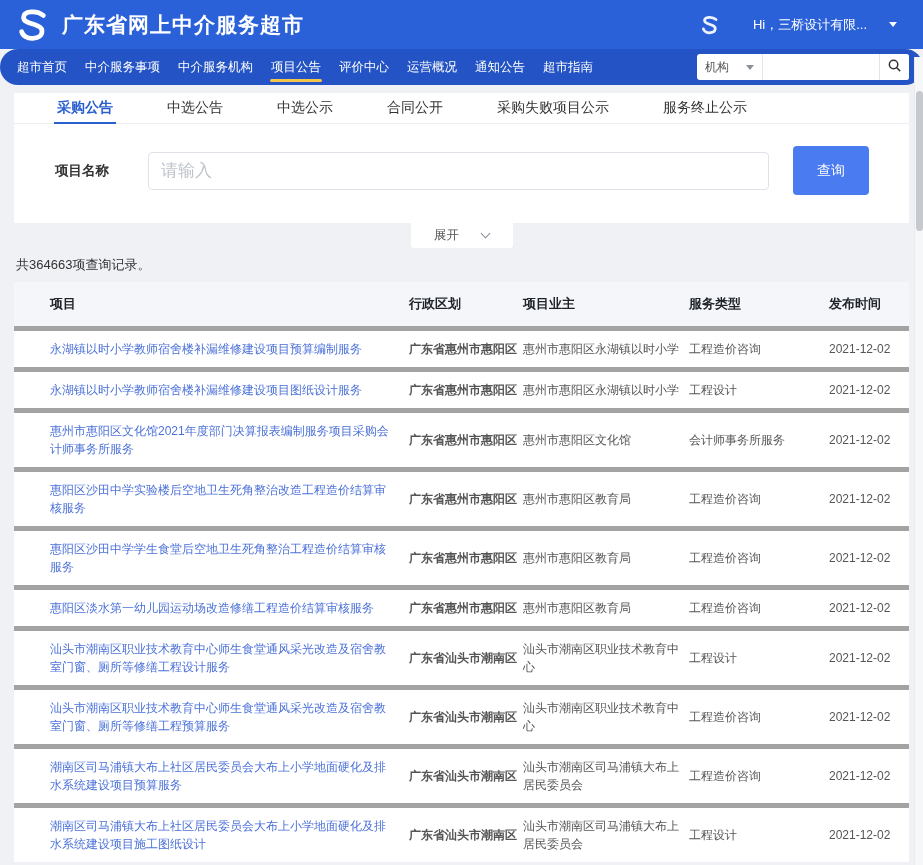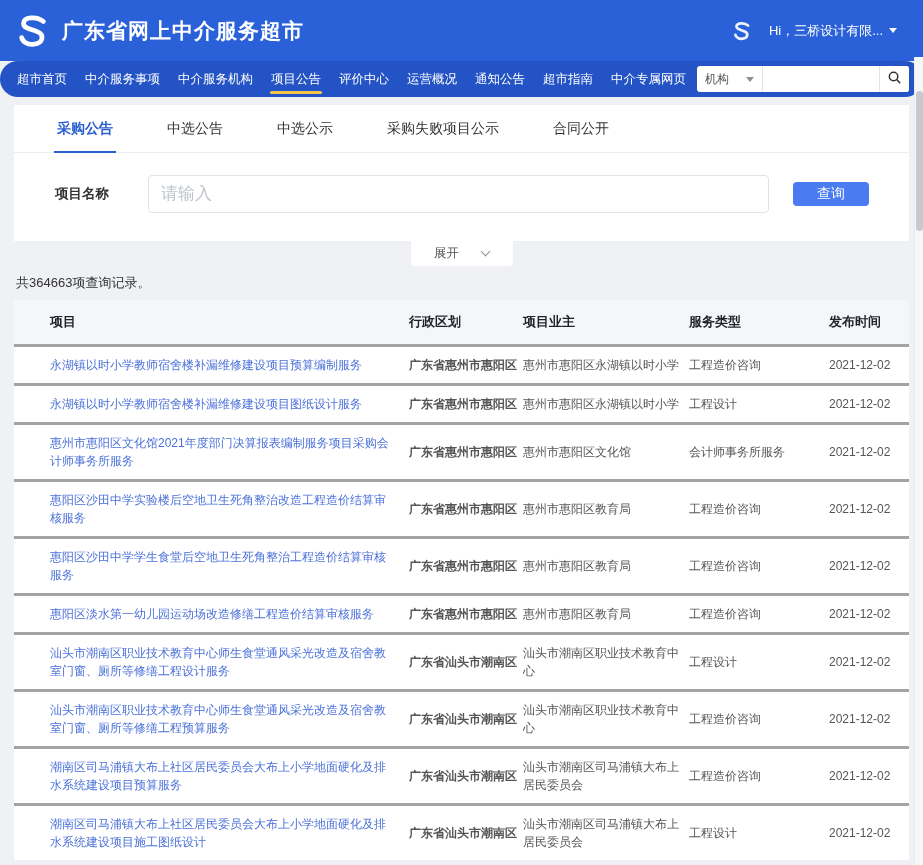--- a/index.html
+++ b/index.html
@@ -2,58 +2,58 @@
 <html lang="zh"><head>
 <meta charset="utf-8">
 <style>
   * { margin:0; padding:0; box-sizing:border-box; }
   html,body { width:923px; height:865px; }
   body {
     font-family:"Liberation Sans","DejaVu Sans",sans-serif;
     background:#eff1f4; color:#333; overflow:hidden; position:relative;
   }
   
-  .topbar { height:61px; background:#2b61d8; display:flex; align-items:center; padding:0 14px; color:#fff; }
+  .topbar { height:49px; background:#2b61d8; display:flex; align-items:center; padding:0 14px; color:#fff; }
   .logo  { display:flex; align-items:center; margin-right:10px; }
   .site-title { font-size:21px; font-weight:bold; letter-spacing:1px; }
-  .topbar-user { margin-left:auto; margin-right:12px; display:flex; align-items:center; gap:6px; font-size:13px; cursor:pointer; }
+  .topbar-user { margin-left:auto; margin-right:12px; display:flex; align-items:center; gap:22px; font-size:13px; cursor:pointer; }
   .caret-down { width:0; height:0; border-left:4px solid transparent; border-right:4px solid transparent; border-top:5px solid #fff; display:inline-block; }
   .caret-down.gray { border-top-color:#8a8f99; }
   
   .navbar { height:36px; background:#2353c4; display:flex; align-items:stretch; padding-left:8px; color:#fff;border-radius:18px; }
   .nav-menu { display:flex; align-items:stretch; }
   .nav-item { padding:0 9px; font-size:12.5px; display:flex; align-items:center; position:relative; cursor:pointer; white-space:nowrap; }
   .nav-item.active::after { content:""; position:absolute; bottom:3px; left:8px; right:8px; height:3px; background:#f3c54a; border-radius:2px; }
   .nav-search { margin-left:auto; margin-right:14px; display:flex; align-items:center; }
   .nav-search-inner { display:flex; height:26px; border-radius:3px; overflow:hidden; background:#fff; }
   .nav-select { width:66px; display:flex; align-items:center; justify-content:space-between; padding:8px 8px; font-size:12px; color:#555; border-right:1px solid #e1e4e8; cursor:pointer; }
   .nav-input { width:116px; border:none; outline:none; padding:0 7px; font-size:12px; color:#333; }
   .nav-search-btn { width:30px; border:none; background:#fff; border-left:1px solid #e1e4e8; display:flex; align-items:center; justify-content:center; cursor:pointer; }
   
   .main { padding:0 14px; }
   .card { background:#fff; }
   .filter-card { margin-top:8px; }
-  .tabs { display:flex; height:48px; border-bottom:1px solid #ebedf0; padding:0 16px; }
+  .tabs { display:flex; height:31px; border-bottom:1px solid #ebedf0; padding:0 16px; }
   .tab { padding:0 27px; display:flex; align-items:center; font-size:14px; color:#333; position:relative; cursor:pointer; white-space:nowrap; }
   .tab.active { color:#2a5fd0; font-weight:bold; }
   .tab.active::after { content:""; position:absolute; bottom:-1px; left:24px; right:24px; height:2px; background:#2a5fd0; }
   .filter-row { display:flex; align-items:center; padding:22px 40px 28px 41px; }
   .filter-label { flex:0 0 93px; font-size:13.5px; color:#333; font-weight:bold; }
   .filter-input { flex:1; height:38px; border:1px solid #dfe3e9; border-radius:4px; padding:0 12px; font-size:17px; color:#333; outline:none; }
   .filter-input::placeholder { color:#bfc4cc; }
-  .query-btn { width:76px; height:24px; margin-left:24px; background:#4a7bf0; color:#fff; border:none; border-radius:4px; font-size:14px; cursor:pointer; }
+  .query-btn { width:76px; height:49px; margin-left:24px; background:#4a7bf0; color:#fff; border:none; border-radius:4px; font-size:14px; cursor:pointer; }
   .expand-wrap { display:flex; justify-content:center; }
   .expand-btn { width:104px; height:26px; background:#fff; border:1px solid #eef0f3; border-top:none; border-radius:0 0 4px 4px; display:flex; align-items:center; justify-content:center; gap:23px; font-size:12.5px; color:#555; cursor:pointer;text-align:right; }
   .chev { width:7px; height:7px; border-right:1.5px solid #8a8f99; border-bottom:1.5px solid #8a8f99; transform:rotate(45deg); margin-top:-4px; }
   .count { margin:7px 2px 8px; font-size:13px; color:#333; }
   
   table { width:100%; border-collapse:collapse; table-layout:fixed;padding-left:36px; }
   th { background:#f4f6f9; font-size:13px; font-weight:bold; color:#1f2329; text-align:left; padding:13px 6px 13px 0; }
   th.first, td.c-project { padding-left:36px; }
-  tbody td { border-top:3px solid #a3a3a3; padding:9px 6px 9px 0; font-size:12px; color:#555; vertical-align:middle; line-height:18px; }
+  tbody td { border-top:5px solid #a3a3a3; padding:9px 6px 9px 0; font-size:12px; color:#555; vertical-align:middle; line-height:18px; }
   td.c-region { padding-right:4px;font-weight:bold; }
   .p-link { color:#4b71d9; text-decoration:none; font-size:12px; line-height:18px; cursor:pointer; display:block; padding-right:6px; }
   
   .pager { display:flex; align-items:center; justify-content:center; gap:7px; margin:12px 0 14px; font-size:13px; color:#606266; }
   .page-list { display:flex; align-items:center; gap:7px; }
   .p-btn { min-width:28px; height:28px; display:flex; align-items:center; justify-content:center; background:#fff; border:1px solid #d9dce3; border-radius:2px; font-size:13px; color:#606266; cursor:pointer; padding:0 6px; font-family:inherit; }
   .p-btn.active { background:#3a6bd8; border-color:#3a6bd8; color:#fff; }
   .p-ellipsis { min-width:20px; text-align:center; color:#9aa0a8; }
   .pager-text { margin:0 2px; }
   .goto-input { width:30px; height:26px; border:1px solid #d9dce3; border-radius:2px; text-align:center; font-size:13px; color:#333; outline:none; }
@@ -88,21 +88,20 @@
   <nav class="navbar">
     <div class="nav-menu">
         <div class="nav-item">超市首页</div>
         <div class="nav-item">中介服务事项</div>
         <div class="nav-item">中介服务机构</div>
         <div class="nav-item active">项目公告</div>
         <div class="nav-item">评价中心</div>
         <div class="nav-item">运营概况</div>
         <div class="nav-item">通知公告</div>
         <div class="nav-item">超市指南</div>
-        <div class="nav-item">中介专属网页</div>
       </div>
     <div class="nav-search">
       <div class="nav-search-inner">
         <div class="nav-select">
           <span>机构</span>
           <span class="caret-down gray"></span>
         </div>
         <input class="nav-input" style="">
         <button class="nav-search-btn">
           <span>
@@ -116,22 +115,23 @@
     </div>
   </nav>
 
   <main class="main">
 
     <section class="card filter-card">
       <div class="tabs">
           <div class="tab active">采购公告</div>
           <div class="tab">中选公告</div>
           <div class="tab">中选公示</div>
+          <div class="tab">合同公开</div>
           <div class="tab">采购失败项目公示</div>
-          <div class="tab">合同公开</div>
+          <div class="tab">服务终止公示</div>
         </div>
       <div class="filter-row">
         <label class="filter-label">项目名称</label>
         <input class="filter-input" placeholder="请输入" style="">
         <button class="query-btn">查询</button>
       </div>
     </section>
 
     <div class="expand-wrap">
       <button class="expand-btn">

